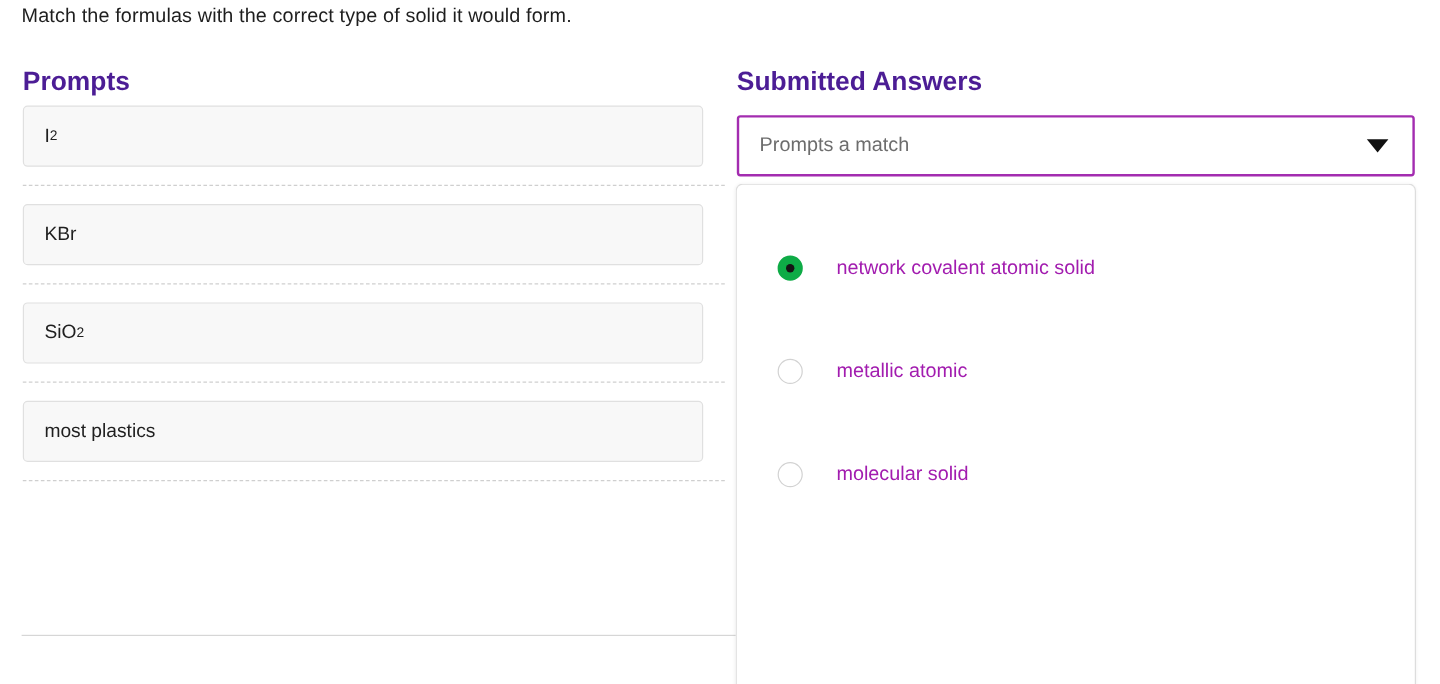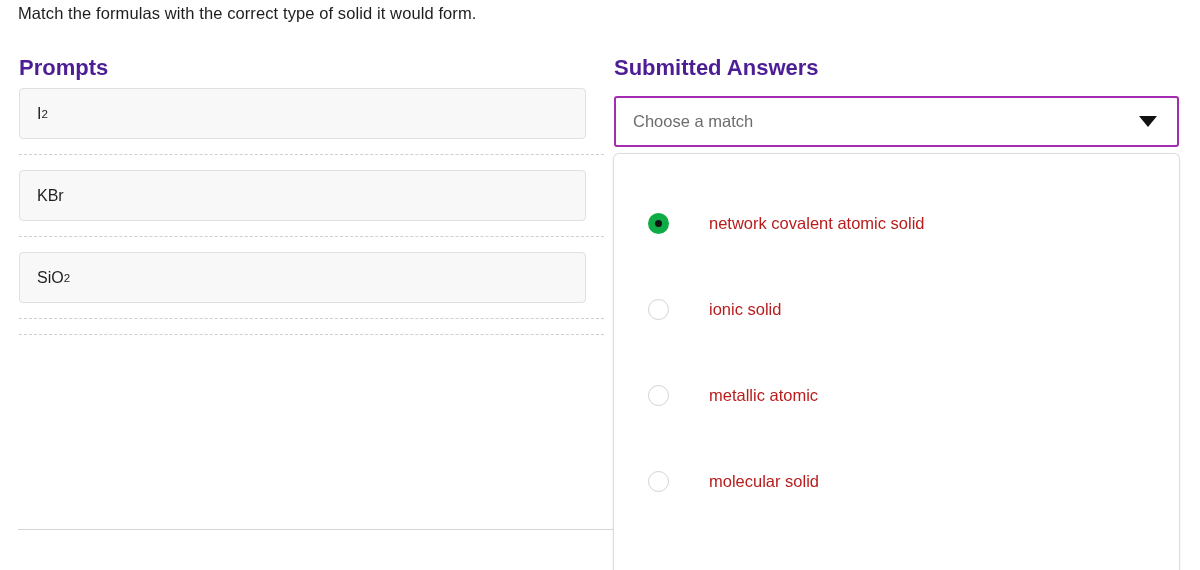--- a/index.html
+++ b/index.html
@@ -127,23 +127,23 @@
     border: 6px solid #0eab46;
     background: #0eab46;
     box-shadow: inset 0 0 0 0 #fff;
   }
   .radio.selected .dot {
     width: 7px; height: 7px;
     border-radius: 50%;
     background: #141414;
   }
   .option-label {
-    margin-left: 40px;
+    margin-left: 28px;
     font-size: 16.5px;
-    color: #b91c1c;
+    color: #a21caf;
   }
 </style>
 </head>
 <body>
 
 <div id="stage">
 
   <div class="question-text">Match the formulas with the correct type of solid it would form.</div>
 
   <div class="col-heading" id="heading-prompts">Prompts</div>
@@ -164,43 +164,44 @@
         </div>
       </div>
       <div class="dashed-sep"></div>
       <div class="prompt-row">
         <div class="prompt-box">
           <span>SiO</span>
           <sub>2</sub>
         </div>
       </div>
       <div class="dashed-sep"></div>
+      <div class="prompt-row">
+        <div class="prompt-box">
+          <span>most plastics</span>
+        </div>
+      </div>
       <div class="dashed-sep"></div>
     </div>
 
   <div class="solid-sep"></div>
 
   <div id="select-box">
-    <span id="select-placeholder">Choose a match</span>
+    <span id="select-placeholder">Prompts a match</span>
     <span class="caret"></span>
   </div>
 
   <div id="dropdown-panel">
       <div class="option-row">
         <span class="radio selected">
           <span class="dot"></span>
         </span>
         <span class="option-label">network covalent atomic solid</span>
       </div>
       <div class="option-row">
         <span class="radio"></span>
-        <span class="option-label">ionic solid</span>
-      </div>
-      <div class="option-row">
-        <span class="radio"></span>
         <span class="option-label">metallic atomic</span>
       </div>
       <div class="option-row">
         <span class="radio"></span>
         <span class="option-label">molecular solid</span>
       </div>
     </div>
 
 </div>
 

